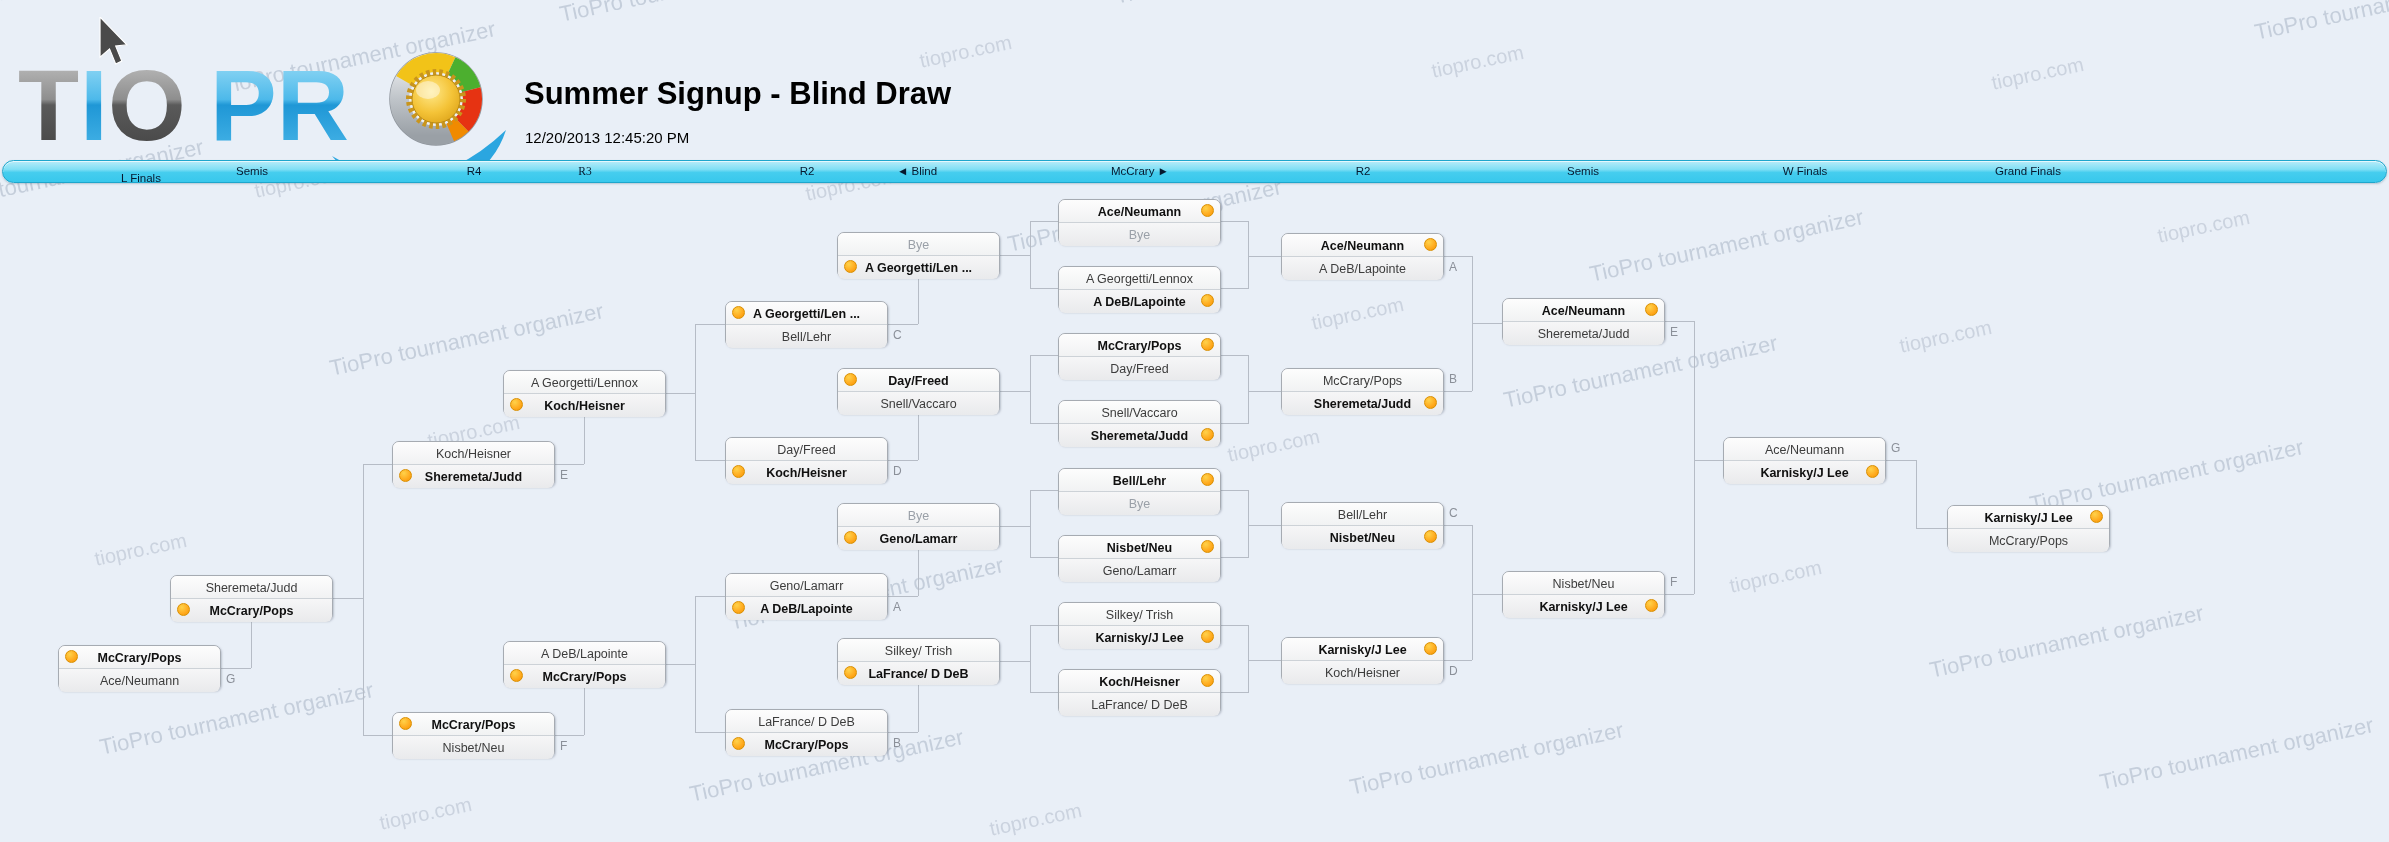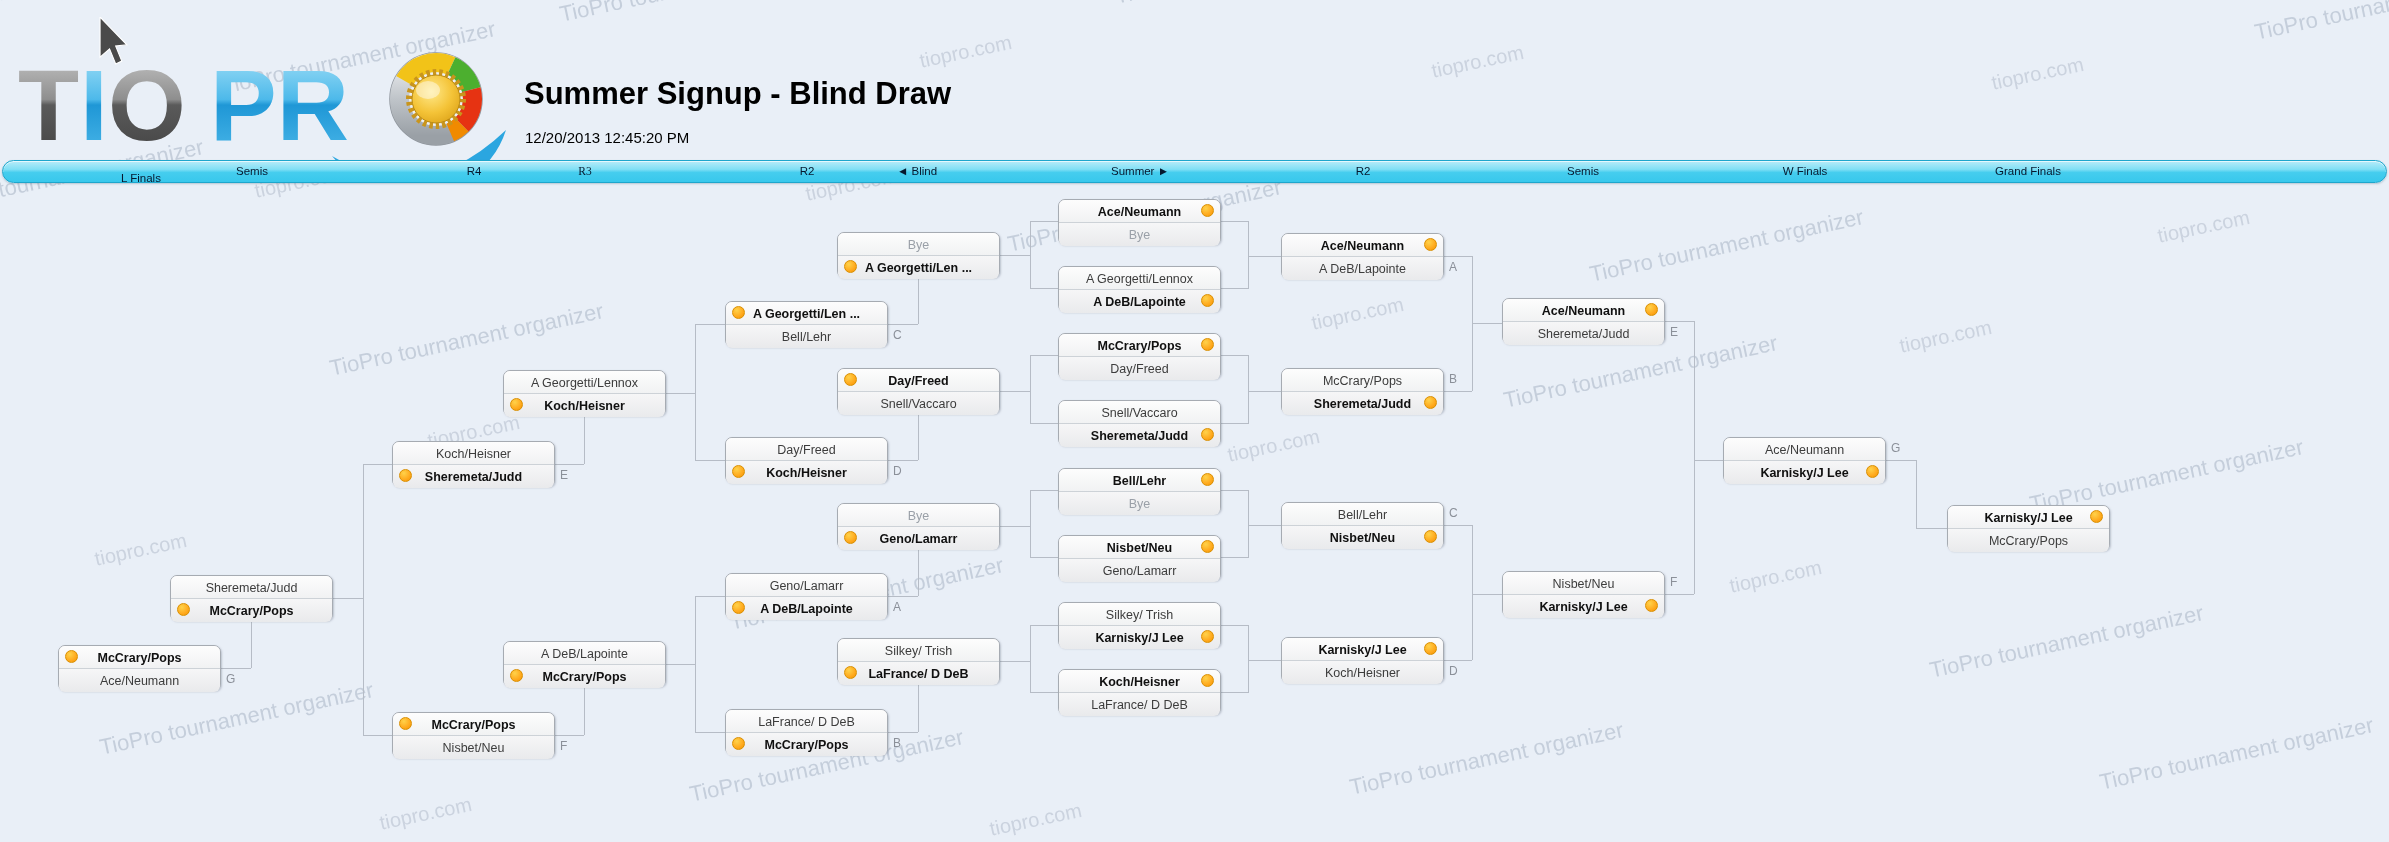--- a/index.html
+++ b/index.html
@@ -166,21 +166,21 @@
 <div class="page-date">12/20/2013 12:45:20 PM</div>
 
 <div class="colbar"></div>
 <div id="colbar-labels">
     <span class="colbar-label" style="left: 141px; top: 168px;">L Finals</span>
     <span class="colbar-label" style="left: 252px; top: 161px;">Semis</span>
     <span class="colbar-label" style="left: 474px; top: 161px;">R4</span>
     <span class="colbar-label" style="left: 585px; top: 161px; font-family: Liberation Serif, serif;">R3</span>
     <span class="colbar-label" style="left: 807px; top: 161px;">R2</span>
     <span class="colbar-label" style="left: 917px; top: 161px;">◄ Blind</span>
-    <span class="colbar-label" style="left: 1140px; top: 161px;">Summer ►</span>
+    <span class="colbar-label" style="left: 1140px; top: 161px;">McCrary ►</span>
     <span class="colbar-label" style="left: 1363px; top: 161px;">R2</span>
     <span class="colbar-label" style="left: 1583px; top: 161px;">Semis</span>
     <span class="colbar-label" style="left: 1805px; top: 161px;">W Finals</span>
     <span class="colbar-label" style="left: 2028px; top: 161px;">Grand Finals</span>
   </div>
 
 <div id="bracket">
     <div class="hline" style="left: 1221px; top: 221px; width: 28px;"></div>
     <div class="hline" style="left: 1221px; top: 288px; width: 28px;"></div>
     <div class="hline" style="left: 1221px; top: 355px; width: 28px;"></div>

